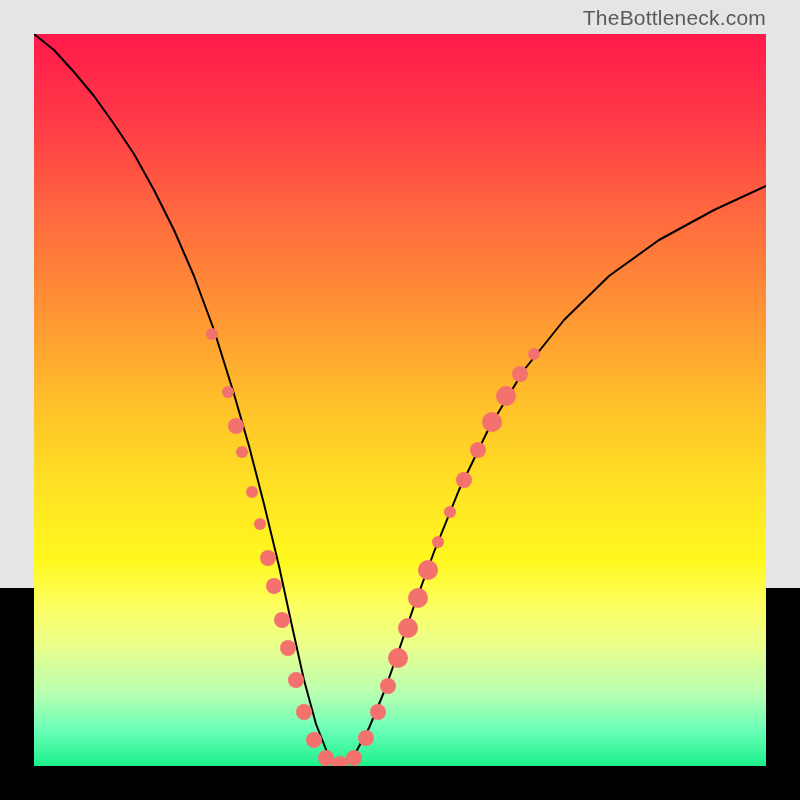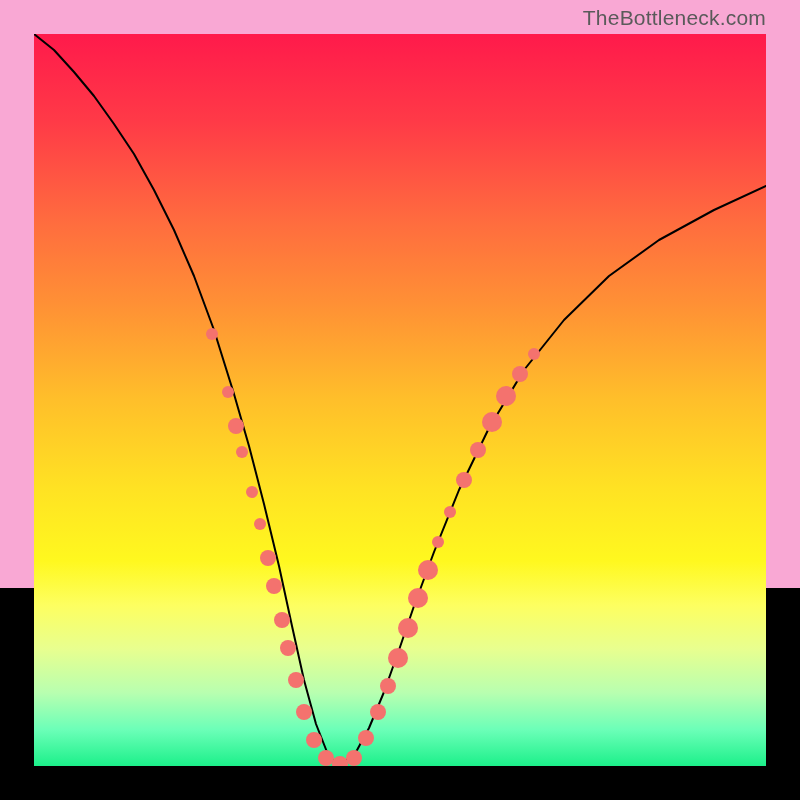--- a/index.html
+++ b/index.html
@@ -10,21 +10,21 @@
     overflow: hidden;
     background: #000;
     font-family: Arial, Helvetica, sans-serif;
   }
   .frame {
     position: absolute;
     left: 0;
     top: 0;
     width: 800px;
     height: 588px;
-    background: #f9a8d4;
+    background: #e5e5e5;
   }
   .plot {
     position: absolute;
     left: 34px;
     top: 34px;
     width: 732px;
     height: 732px;
     background: linear-gradient(
       to bottom,
       #ff1a4b 0%,

